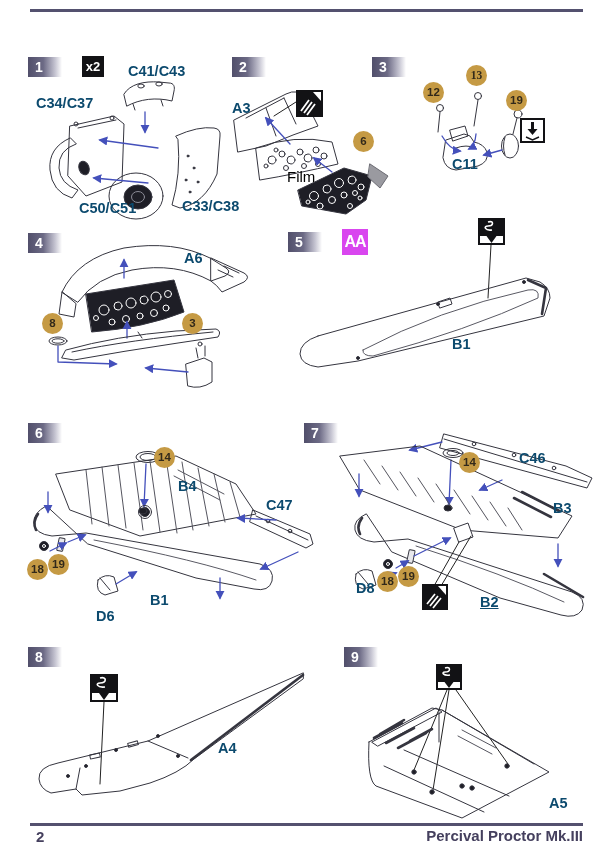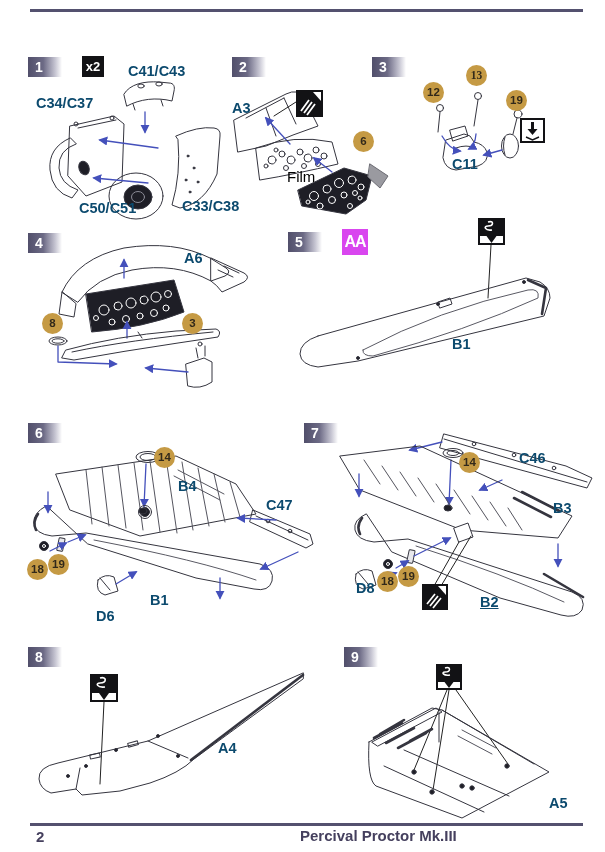--- a/index.html
+++ b/index.html
@@ -401,15 +401,15 @@
       <circle class="dk" cx="70" cy="126" r="2.2"></circle>
         <circle class="dk" cx="88" cy="146" r="2.2"></circle>
       <circle class="dk" cx="118" cy="140" r="2.2"></circle>
         <circle class="dk" cx="128" cy="142" r="2.2"></circle>
         <circle class="dk" cx="163" cy="120" r="2.2"></circle>
     </g>
   </svg>
 
   <div class="rule" style="left:30px;top:823px;width:553px;height:2.5px;"></div>
   <div class="ftr" style="left:36px;top:828px;font-size:15px;">2</div>
-  <div class="ftr" style="left:300px;top:827px;width:283px;font-size:15px;">Percival Proctor Mk.III</div>
+  <div class="ftr" style="left:300px;top:827px;width:283px;text-align:right;font-size:15px;">Percival Proctor Mk.III</div>
 
 </div>
 
 </body></html>

